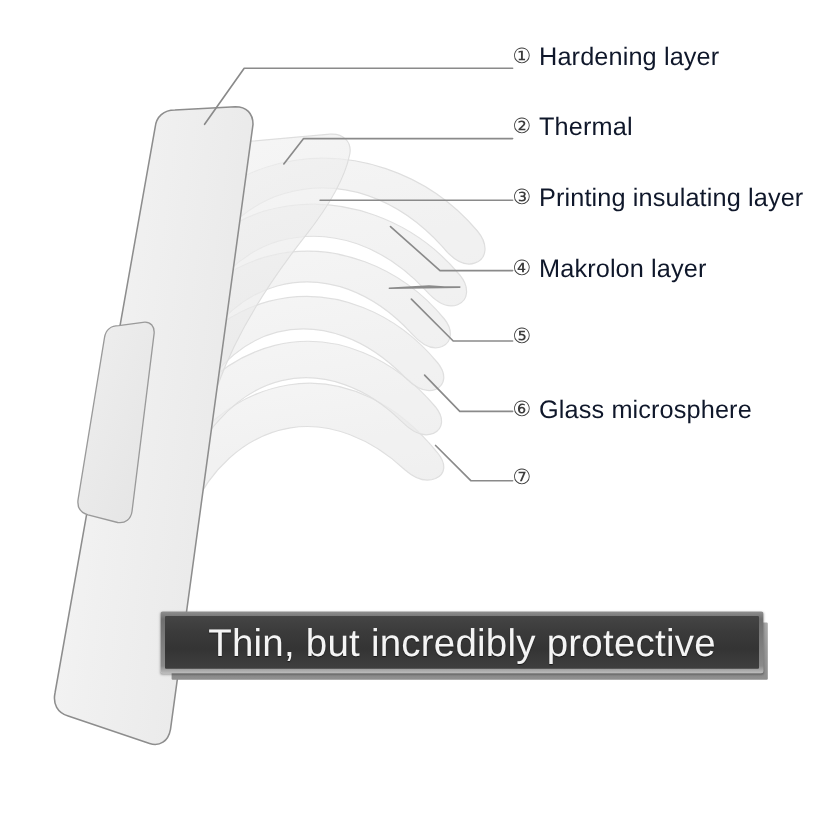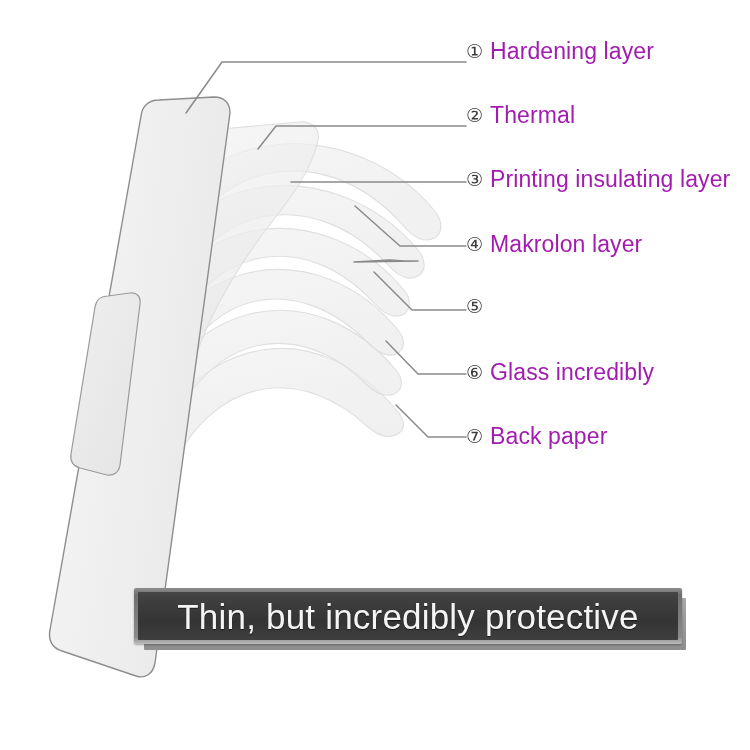--- a/index.html
+++ b/index.html
@@ -45,33 +45,32 @@
     font-family: "DejaVu Sans", sans-serif;
     font-size: 19px;
     line-height: 1;
     color: #3c3c3c;
     margin-right: 7px;
     letter-spacing: 0;
   }
   .legend-label {
     font-family: "Liberation Sans", sans-serif;
     font-size: 23px;
-    color: #a21caf;
+    color: #0f172a;
     line-height: 1;
     letter-spacing: 0.1px;
   }
 
   
   .banner-wrap {
     position: absolute;
-    left: 134px;
+    left: 146px;
     top: 556px;
     width: 560px;
     height: 66px;
-    margin-top: 32px;
   }
   .banner-shadow {
     position: absolute;
     left: 10px;
     top: 10px;
     width: 542px;
     height: 52px;
     background: linear-gradient(180deg, #a9a9a9 0%, #9a9a9a 45%, #8e8e8e 100%);
     border-radius: 1px;
     filter: blur(0.4px);
@@ -257,26 +256,25 @@
       <span class="legend-num">④</span>
       <span class="legend-label">Makrolon layer</span>
     </div>
 
     <div class="legend-item" style="top:297px;">
       <span class="legend-num">⑤</span>
     </div>
 
     <div class="legend-item" style="top:361px;">
       <span class="legend-num">⑥</span>
-      <span class="legend-label">Glass incredibly</span>
+      <span class="legend-label">Glass microsphere</span>
     </div>
 
     <div class="legend-item" style="top:425px;">
       <span class="legend-num">⑦</span>
-      <span class="legend-label">Back paper</span>
     </div>
   </div>
 
   <div class="banner-wrap">
     <div class="banner-shadow"></div>
     <div class="banner-frame">
       <div class="banner-body">
         <span class="banner-text">Thin, but incredibly protective</span>
       </div>
     </div>

